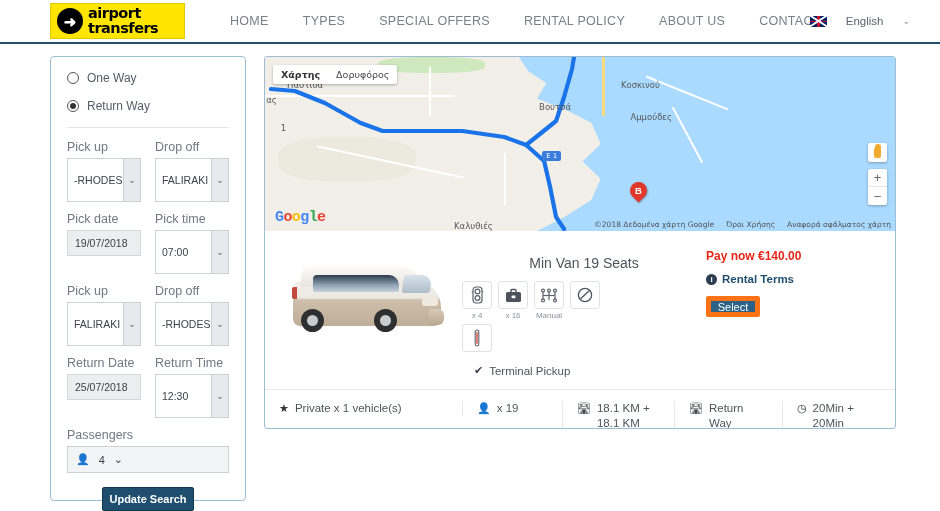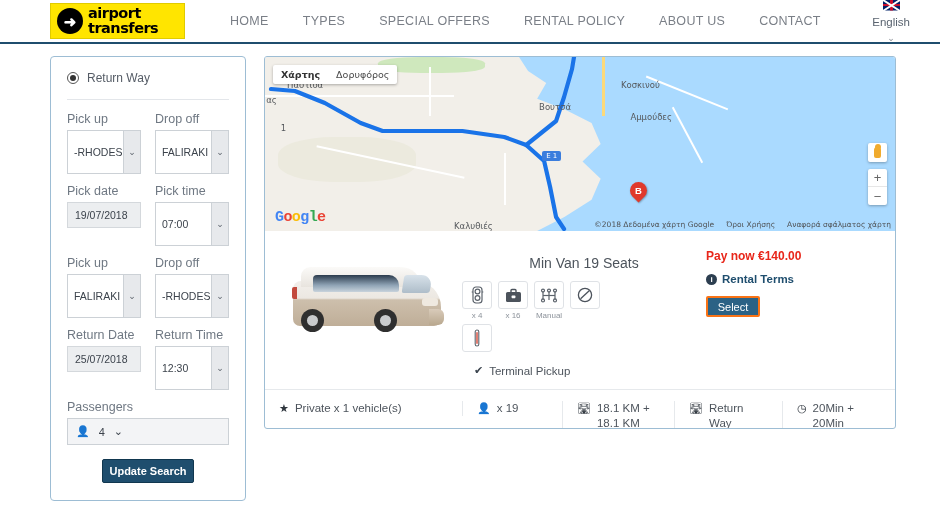--- a/index.html
+++ b/index.html
@@ -39,21 +39,21 @@
     font-weight: bold; font-size: 14.5px;
     line-height: 15px; letter-spacing: -0.5px;
   }
   .nav { display: flex; align-items: center; margin-left: 28px; }
   .nav-item {
     color: #7a7f87; font-size: 12.5px; letter-spacing: 0.3px;
     padding: 0 17px; cursor: pointer; white-space: nowrap;
   }
   .lang {
     position: absolute; right: 30px; top: 50%; transform: translateY(-50%);
-    display: flex; align-items: center; gap: 5px; cursor: pointer; flex-direction: column;
+    display: flex; align-items: center; gap: 19px; cursor: pointer;
   }
   .flag {
     width: 17px; height: 11px; flex: none;
     background:
       linear-gradient(to bottom, transparent 42%, #c8102e 42%, #c8102e 58%, transparent 58%),
       linear-gradient(to right, transparent 42%, #c8102e 42%, #c8102e 58%, transparent 58%),
       #012169;
     position: relative;
   }
   .flag::before, .flag::after {
@@ -279,21 +279,21 @@
   .price-total { font-size: 12px; font-weight: bold; color: #3a3ab0; margin-bottom: 9px; }
   .price-now { font-size: 12px; font-weight: bold; color: #e8261a; margin-bottom: 10px; }
   .terms { font-size: 11.5px; color: #1f4e6e; font-weight: bold; display: flex; align-items: center; gap: 5px; cursor: pointer; }
   .info-i {
     width: 11px; height: 11px; border-radius: 50%; background: #2c3e50;
     color: #fff; font-size: 8px; font-weight: bold;
     display: flex; align-items: center; justify-content: center; flex: none;
   }
   .select-btn {
     margin-top: 11px; width: 54px; height: 21px;
-    background: #2b6285; border: 2px solid #f97316; color: #fff;
+    background: #2b6285; border: 5px solid #f97316; color: #fff;
     font-size: 11px; border-radius: 2px; cursor: pointer;
     font-family: "Liberation Sans", sans-serif;
   }
 
   .terminal-row {
     padding: 8px 14px 12px 14px; display: flex;
   }
   .terminal {
     margin-left: 195px; font-size: 11.5px; color: #4d545c;
     display: flex; align-items: center; gap: 6px;
@@ -338,20 +338,24 @@
     <div class="flag"></div>
     <span class="lang-label">English</span>
     <span class="lang-caret">⌄</span>
   </div>
 </div>
 
 <div class="page">
 
   <div class="sidebar">
 
+    <div class="radio-row">
+      <div class="radio"></div>
+      <span class="radio-label">One Way</span>
+    </div>
     <div class="radio-row">
       <div class="radio on"></div>
       <span class="radio-label">Return Way</span>
     </div>
 
     <div class="divider"></div>
 
     <div class="field-grid">
       <div class="field">
         <div class="field-label">Pick up</div>

